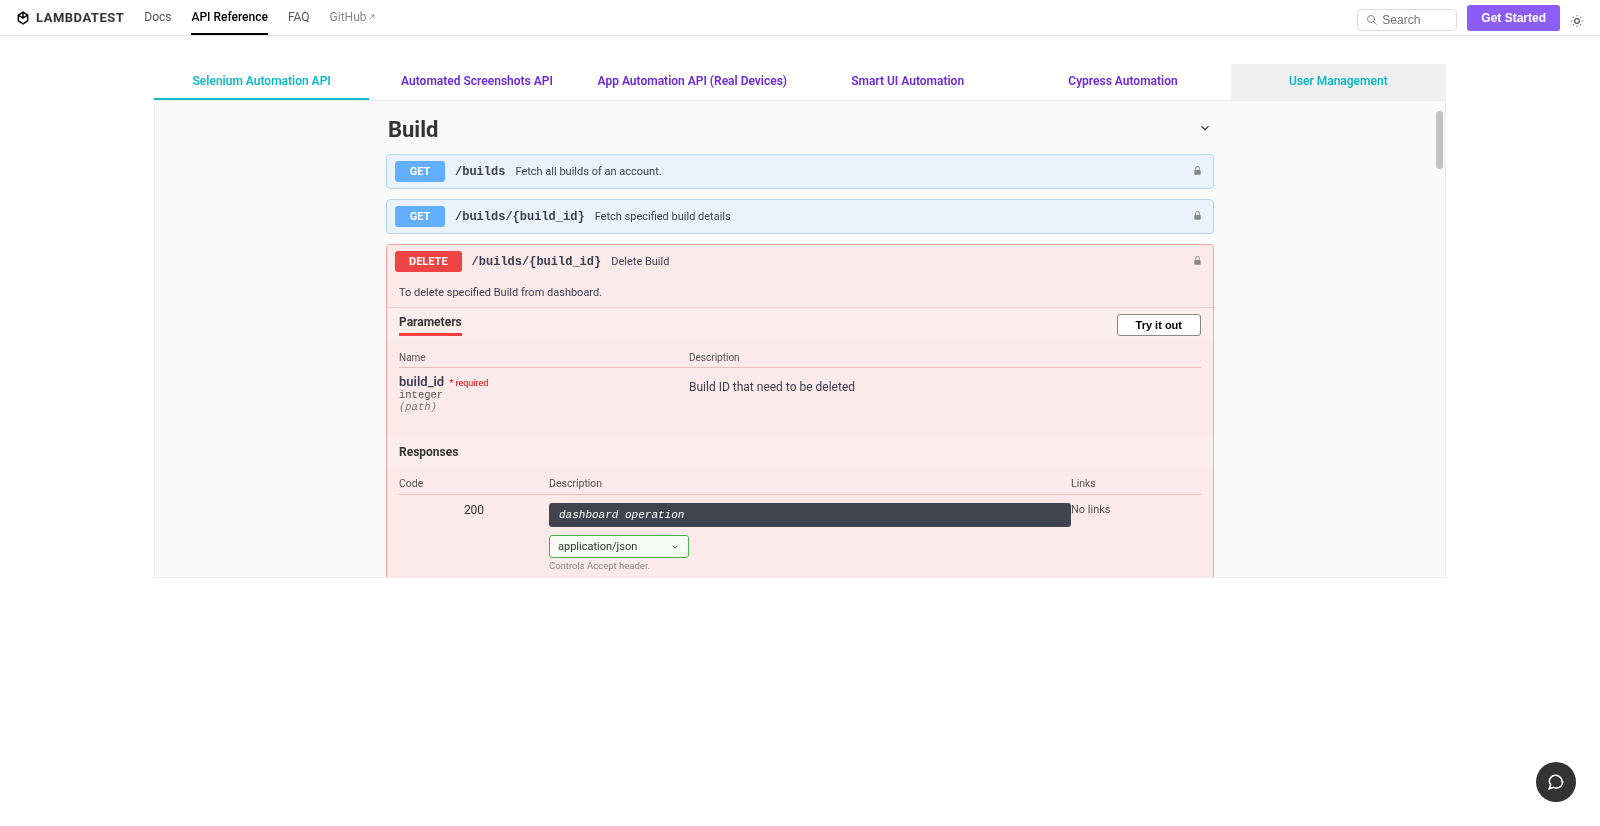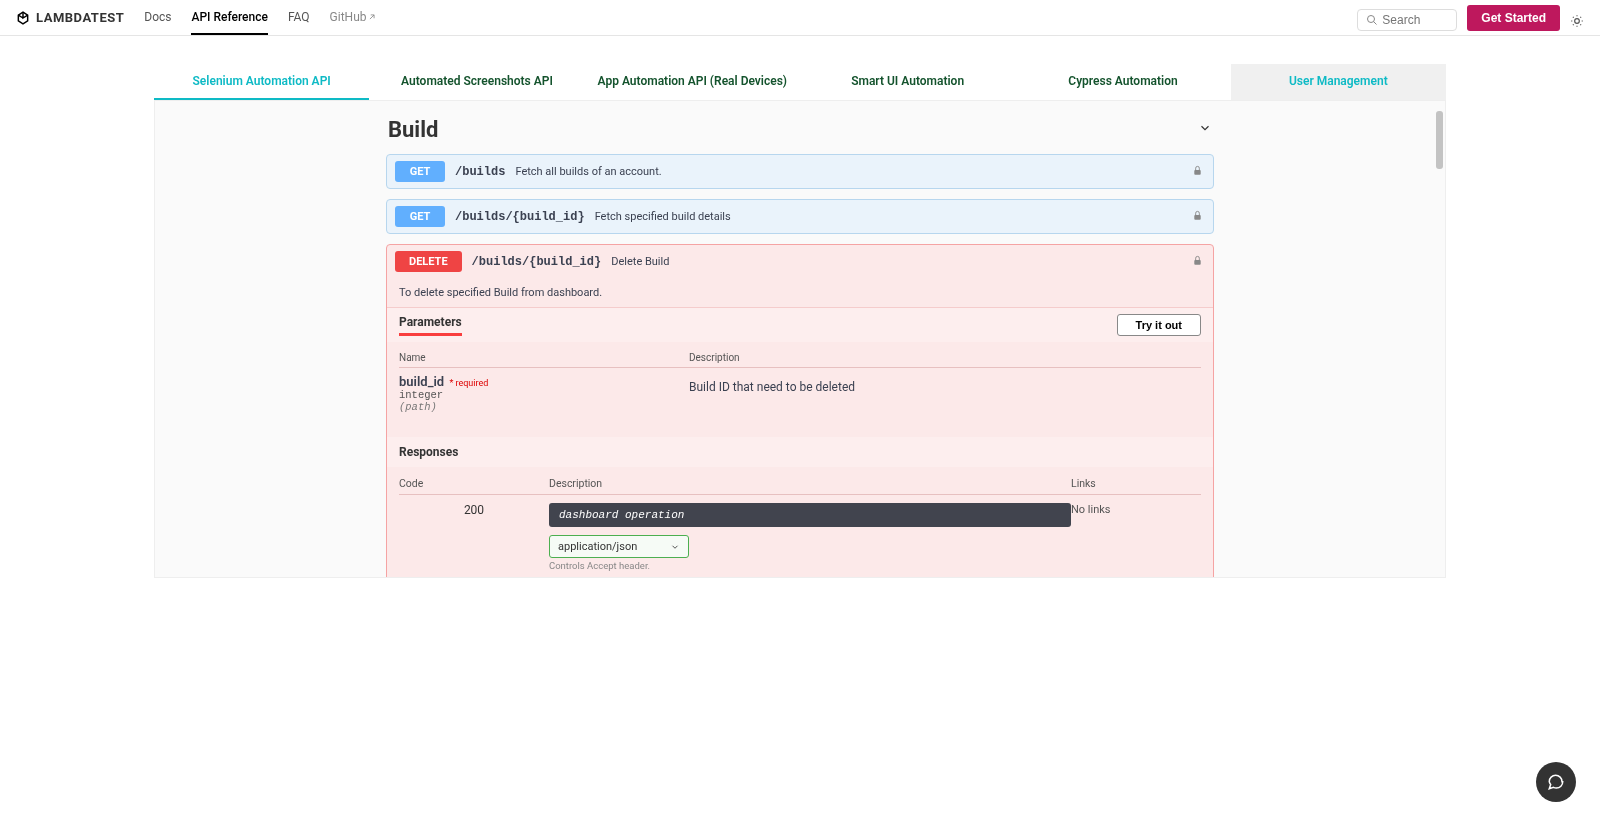--- a/index.html
+++ b/index.html
@@ -9,27 +9,27 @@
   .topbar { display: flex; align-items: center; height: 36px; border-bottom: 1px solid #e5e5e5; padding: 0 16px; }
   .logo { display: flex; align-items: center; font-weight: 700; font-size: 13px; letter-spacing: 0.5px; margin-right: 20px; }
   .logo svg { margin-right: 6px; }
   .topnav { display: flex; gap: 20px; align-items: center; height: 100%; }
   .topnav a { color: #555; text-decoration: none; font-size: 12px; height: 100%; display: flex; align-items: center; border-bottom: 2px solid transparent; }
   .topnav a.active { color: #000; border-bottom-color: #000; font-weight: 500; }
   .topnav a.ghlink { color: #888; display: flex; align-items: center; }
   .right-controls { margin-left: auto; display: flex; align-items: flex-end; gap: 10px; }
   .search-box { display: flex; align-items: center; border: 1px solid #ddd; border-radius: 4px; padding: 3px 8px; background: #fff; width: 100px; }
   .search-box input { border: none; outline: none; font-size: 12px; width: 60px; margin-left: 4px; background: transparent; }
-  .get-started-btn { background: #be185d; color: #fff; border: none; padding: 6px 14px; font-size: 12px; font-weight: 600; border-radius: 3px; cursor: pointer; }
+  .get-started-btn { background: #8b5cf6; color: #fff; border: none; padding: 6px 14px; font-size: 12px; font-weight: 600; border-radius: 3px; cursor: pointer; }
   .theme-toggle { cursor: pointer; color: #555; }
 
   
   .subtabs-wrap { max-width: 1444px; margin: 28px auto 0; padding: 0 76px; }
   .subtabs { display: flex; }
-  .subtab { flex: 1; text-align: center; padding: 10px 0; font-size: 12px; font-weight: 600; color: #14532d; cursor: pointer; border-bottom: 2px solid transparent; }
+  .subtab { flex: 1; text-align: center; padding: 10px 0; font-size: 12px; font-weight: 600; color: #6d28d9; cursor: pointer; border-bottom: 2px solid transparent; }
   .subtab.active { color: #0ebac5; border-bottom-color: #0ebac5; }
   .subtab.highlight { background: #f0f0f0; color: #0ebac5; }
   .content-panel { background: #fafafa; border: 1px solid #eee; padding: 16px 4px 0; position: relative; height: 478px; overflow: hidden; }
   .scrollbar-track { position: absolute; right: 2px; top: 6px; bottom: 6px; width: 7px; }
   .scrollbar-thumb { position: absolute; right: 0; top: 4px; width: 7px; height: 58px; background: #c3c3c3; border-radius: 3px; }
 
   .inner { max-width: 844px; margin: 0 auto; }
 
   .section-header { display: flex; justify-content: space-between; align-items: center; padding: 0 10px 12px; }
   .section-header h2 { font-size: 22px; font-weight: 700; }

